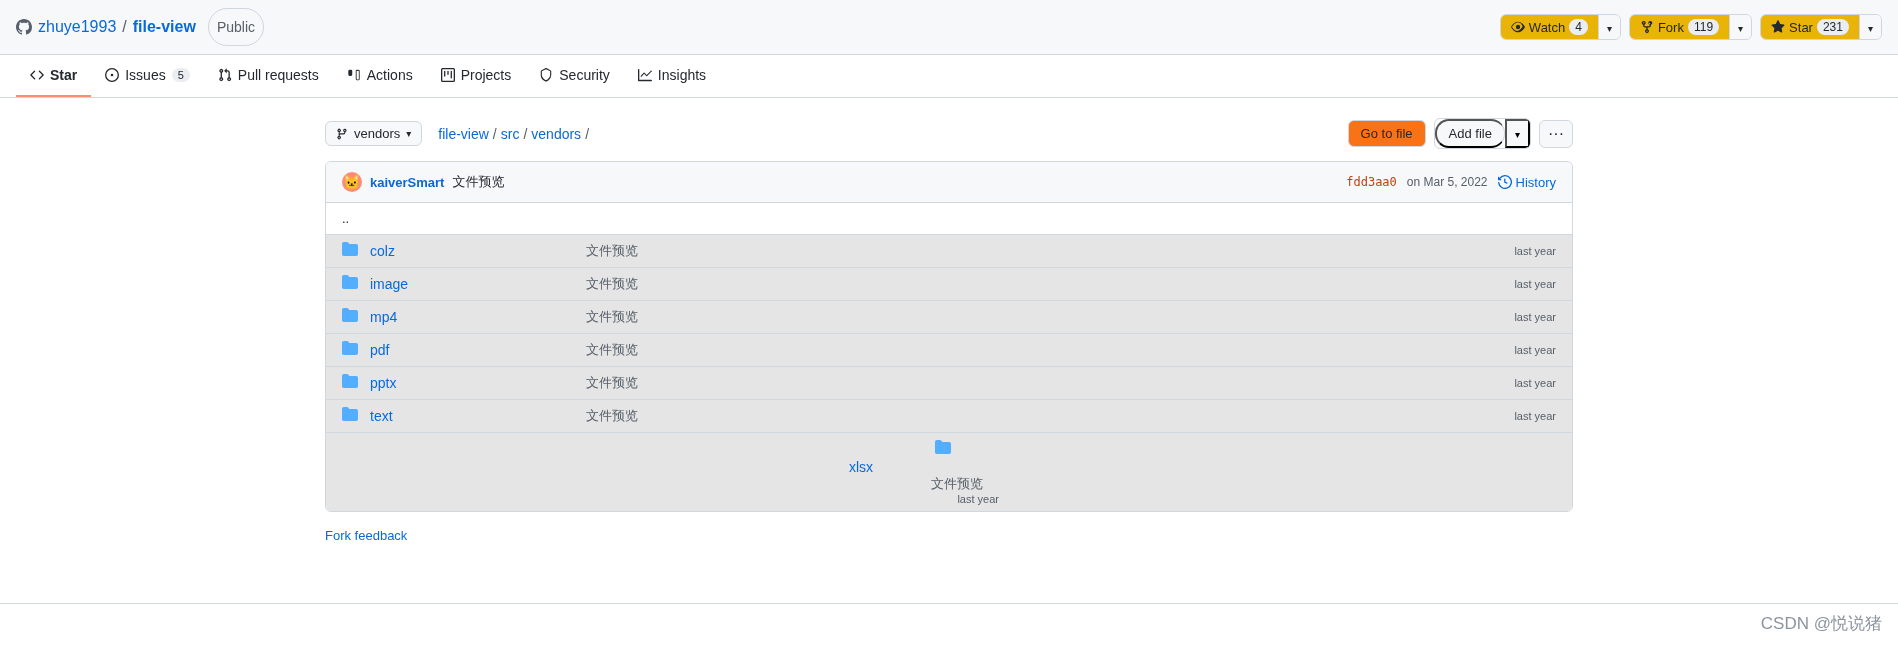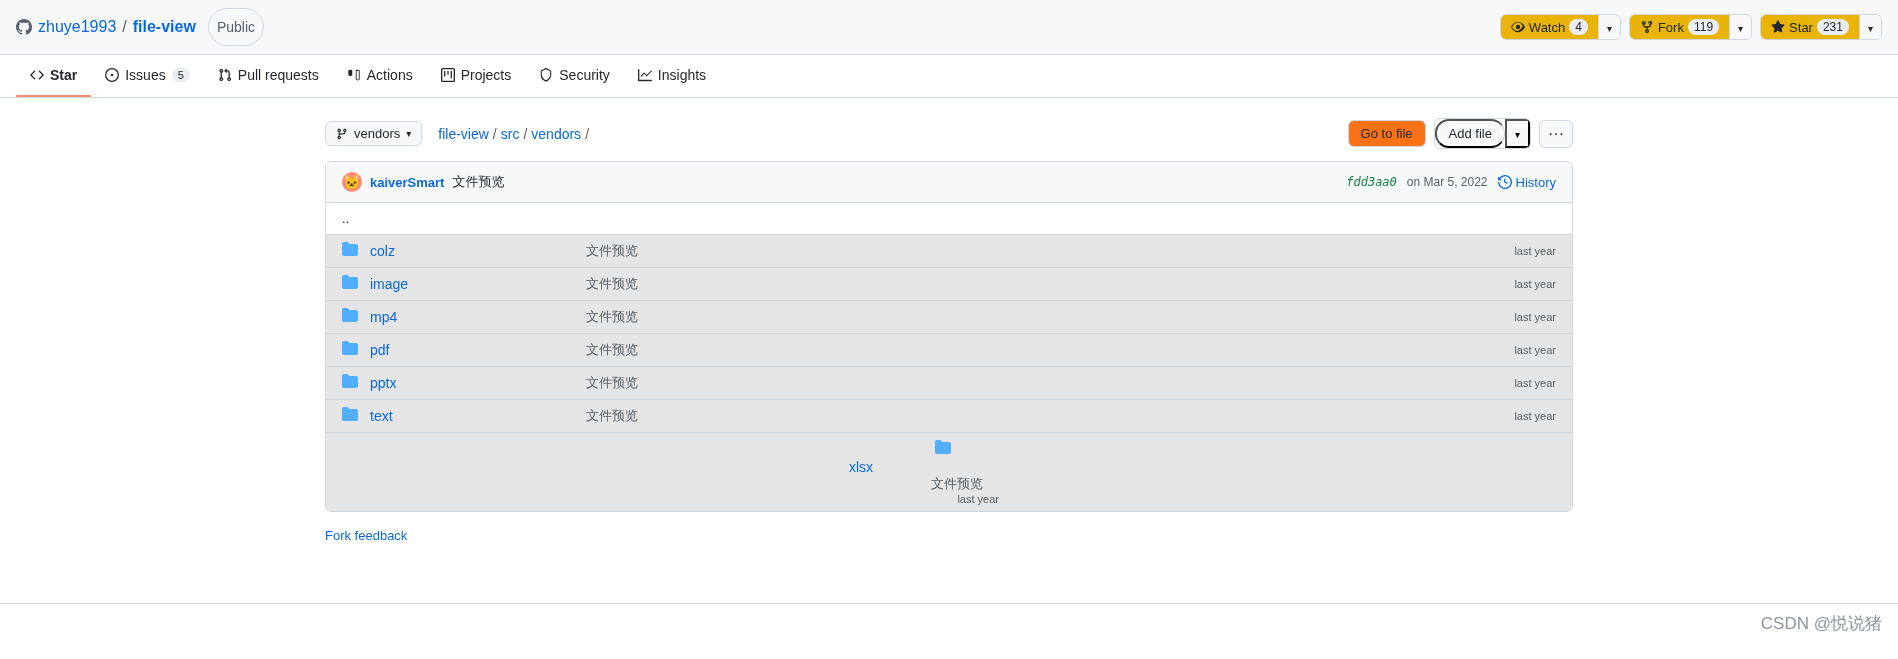--- a/index.html
+++ b/index.html
@@ -43,21 +43,21 @@
     
     .file-table { border: 1px solid #d0d7de; border-radius: 6px; overflow: hidden; }
     
     
     .commit-row { display: flex; align-items: center; justify-content: space-between; padding: 10px 16px; background: #f6f8fa; border-bottom: 1px solid #d0d7de; }
     .commit-left { display: flex; align-items: center; gap: 8px; }
     .avatar { width: 20px; height: 20px; border-radius: 50%; background: #fd8c73; display: flex; align-items: center; justify-content: center; }
     .commit-author { color: #0969da; font-weight: 600; font-size: 13px; }
     .commit-msg { color: #24292f; font-size: 13px; }
     .commit-right { display: flex; align-items: center; gap: 10px; font-size: 12px; color: #57606a; }
-    .commit-hash { color: #15803d; font-family: monospace; font-style: italic; }
+    .commit-hash { color: #c2410c; font-family: monospace; }
     .history-link { display: flex; align-items: center; gap: 4px; color: #0969da; cursor: pointer; font-size: 13px; }
 
     
     .parent-row { display: flex; align-items: center; padding: 8px 16px; border-bottom: 1px solid #d0d7de; font-size: 13px; color: #24292f; background: #fff; }
 
     
     .file-row { display: flex; align-items: center; padding: 6px 16px; border-bottom: 1px solid #d0d7de; background: #e5e5e5; }
     .file-row:last-child { border-bottom: none; flex-direction: column; }
     .file-icon { width: 20px; margin-right: 8px; color: #54aeff; font-size: 16px; }
     .file-name { width: 200px; }

